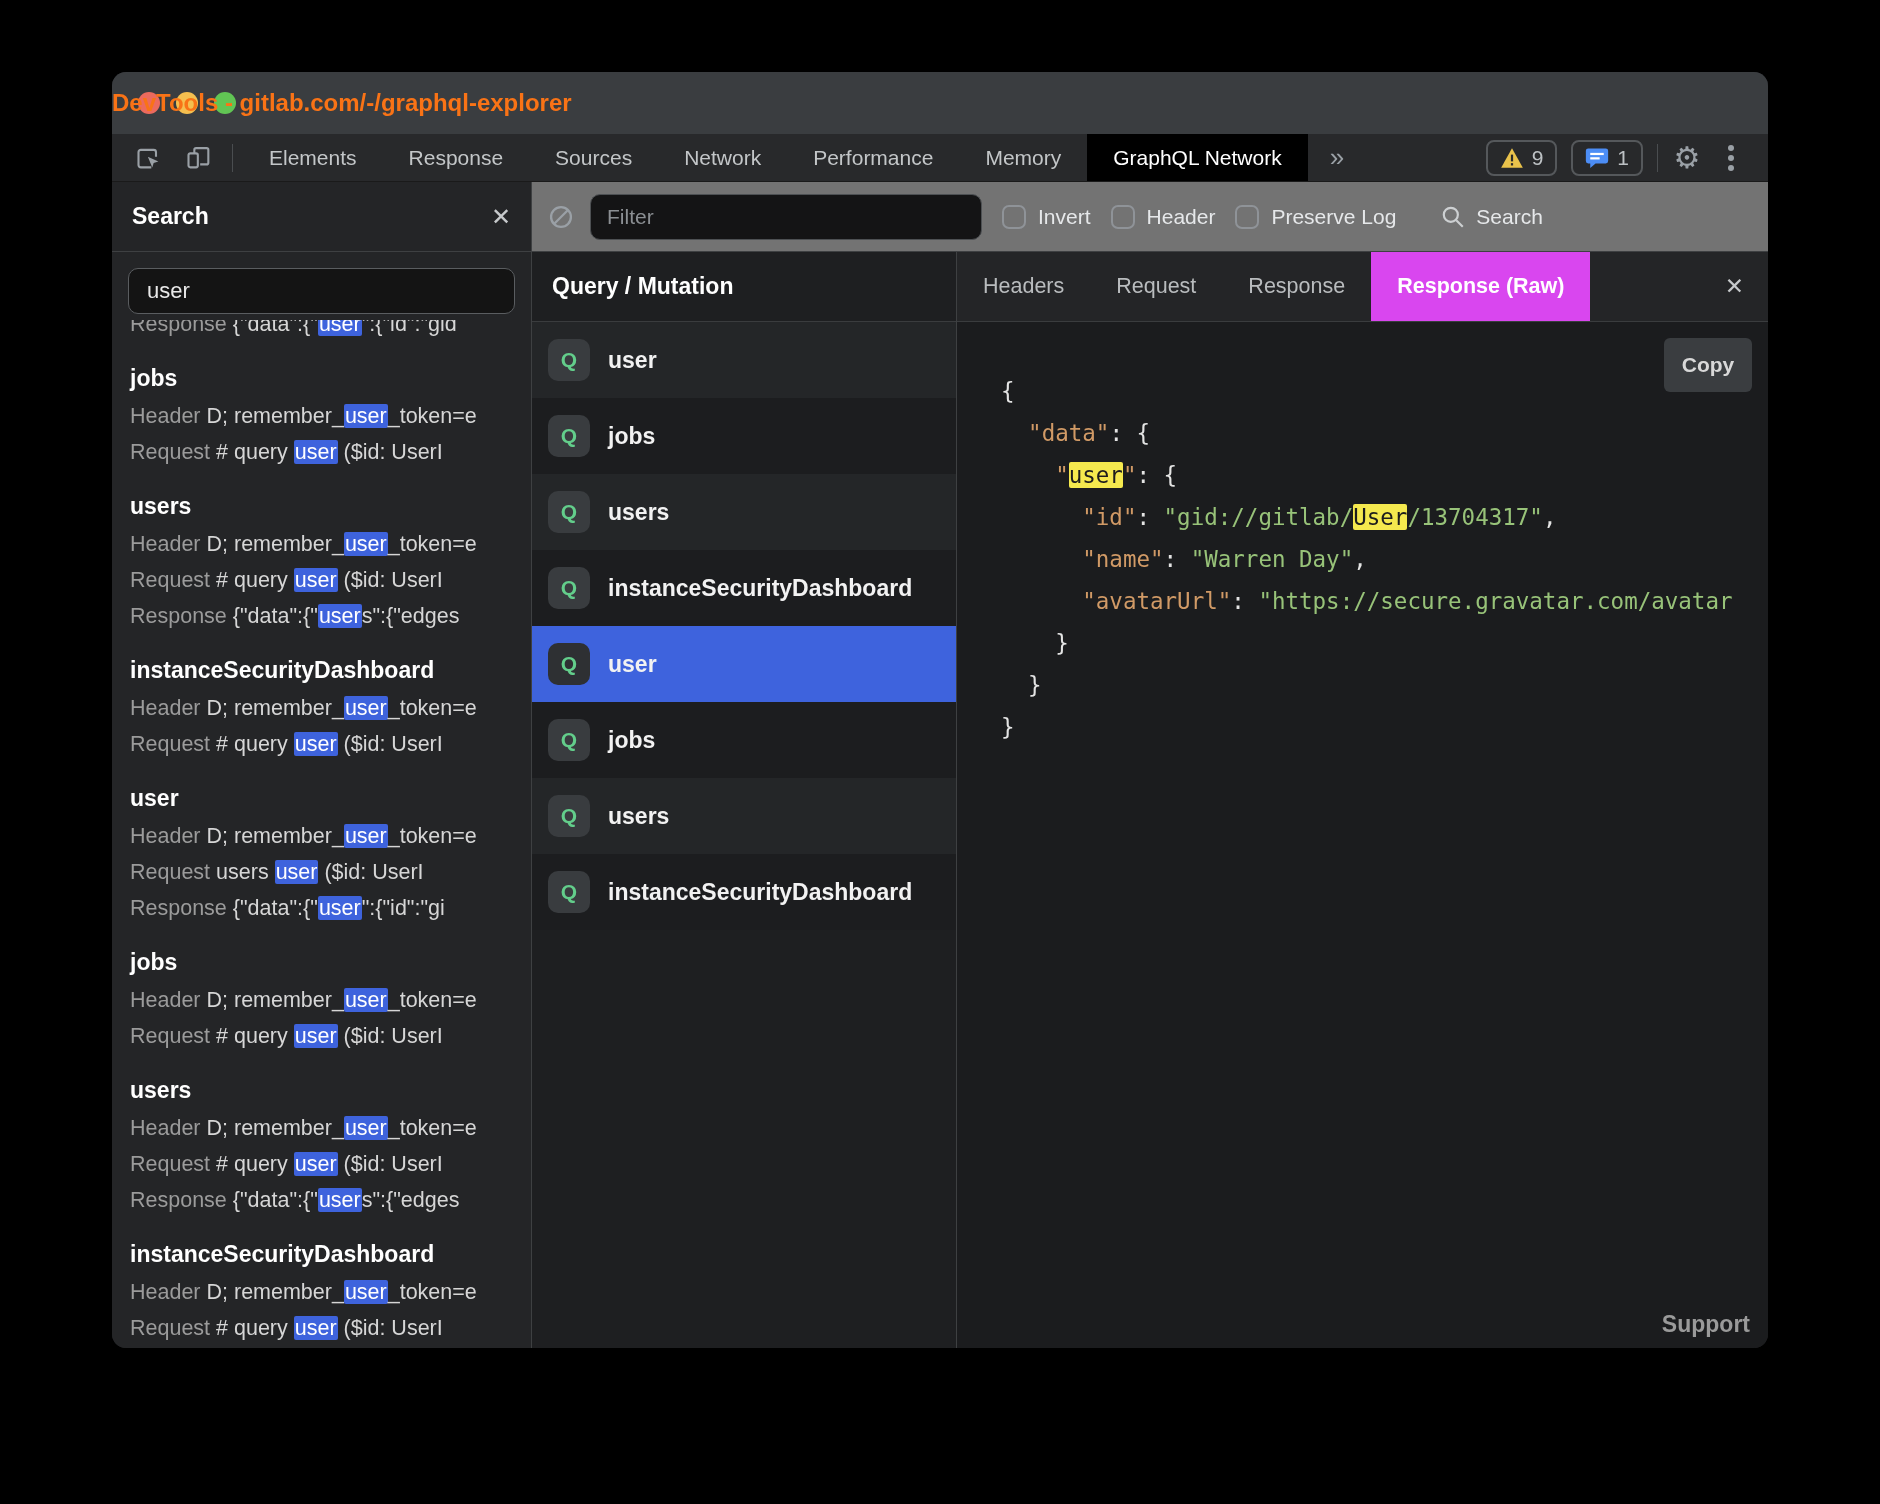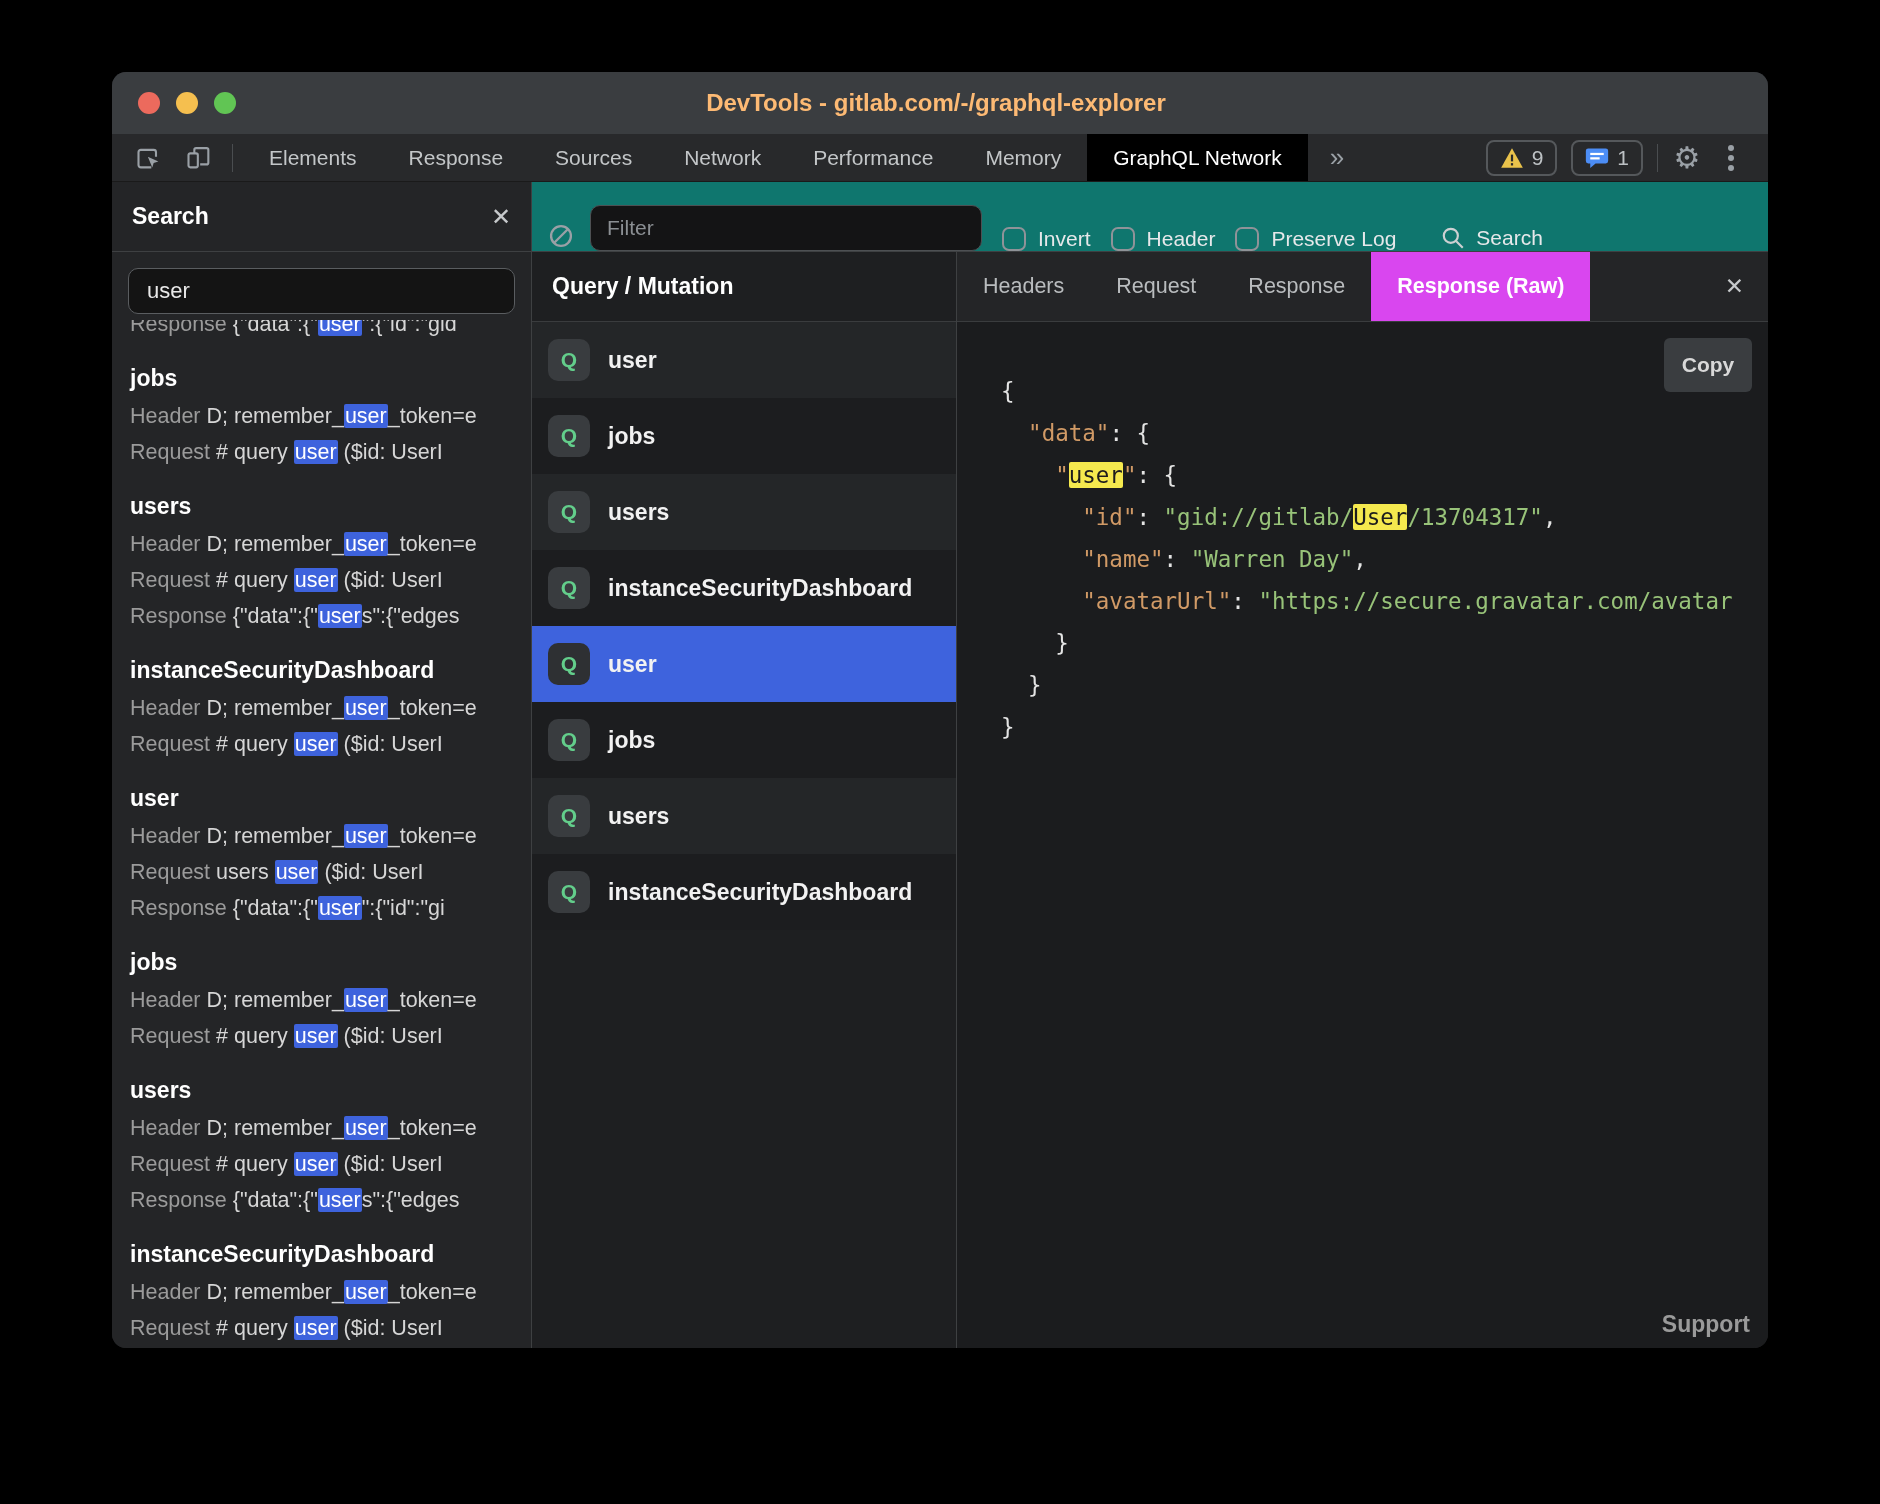--- a/index.html
+++ b/index.html
@@ -9,21 +9,21 @@
   .window { position:absolute; left:112px; top:72px; width:1656px; height:1276px;
     background:#232527; border-radius:14px; overflow:hidden;
     box-shadow:0 24px 70px rgba(0,0,0,.65); display:flex; flex-direction:column; }
 
   
   .titlebar { height:62px; background:#3a3d40; display:flex; align-items:center;
     position:relative; flex:0 0 auto; }
   .traffic { display:flex; gap:16px; margin-left:26px; }
   .light { width:22px; height:22px; border-radius:50%; }
   .light.red{ background:#ec6a5d; } .light.yellow{ background:#f5bf4f; } .light.green{ background:#61c554; }
-  .title { position:absolute; left:0; right:8px; text-align:center; color:#fdba74;
+  .title { position:absolute; left:0; right:8px; color:#f97316;
     font-size:24px; font-weight:700; }
 
   
   .tabstrip { height:48px; background:#28292b; display:flex; align-items:stretch;
     flex:0 0 auto; border-bottom:1px solid #1a1a1a; }
   .strip-icons { display:flex; align-items:center; gap:20px; padding:0 18px 0 22px; }
   .icon-btn { width:30px; height:30px; display:flex; align-items:center; justify-content:center;
     color:#9aa0a6; }
   .vdiv { width:1px; height:28px; background:#4a4d50; align-self:center; }
   .dt-tabs { display:flex; align-items:stretch; margin-left:10px; }
@@ -33,21 +33,21 @@
   .strip-right { margin-left:auto; display:flex; align-items:center; gap:14px; padding-right:22px; }
   .badge { display:flex; align-items:center; gap:8px; border:2px solid #55585b; border-radius:8px;
     height:36px; padding:0 12px; color:#bdc1c4; font-size:21px; }
 
   
   .band { height:70px; display:flex; flex:0 0 auto; border-bottom:1px solid #3e4042; }
   .search-head { width:420px; flex:0 0 auto; border-right:1px solid #3e4042;
     display:flex; align-items:center; padding:0 20px; background:#242527; }
   .search-head .t { color:#fff; font-size:23px; font-weight:700; }
   .close-x { margin-left:auto; color:#c6c9cb; font-size:24px; }
-  .filterbar { flex:1; background:#0f766e; display:flex; align-items:flex-end; padding-left:14px; }
+  .filterbar { flex:1; background:#737373; display:flex; align-items:center; padding-left:14px; }
   .filter-input { width:392px; height:46px; margin-left:14px; background:#141415;
     border:1px solid #4d5053; border-radius:10px; color:#e8e8e8; font-size:21px; padding:0 16px;
     font-family:"Liberation Sans", sans-serif; }
   .filter-input::placeholder { color:#8b8f93; }
   .cb-group { display:flex; align-items:center; gap:12px; margin-left:20px; }
   .cb { width:24px; height:24px; border:2px solid #8f9398; border-radius:7px; background:transparent; }
   .cb-label { color:#e6e8ea; font-size:21px; font-weight:500; }
   .tb-search { display:flex; align-items:center; gap:10px; margin-left:44px; color:#e6e8ea;
     font-size:21px; font-weight:500; }
 

